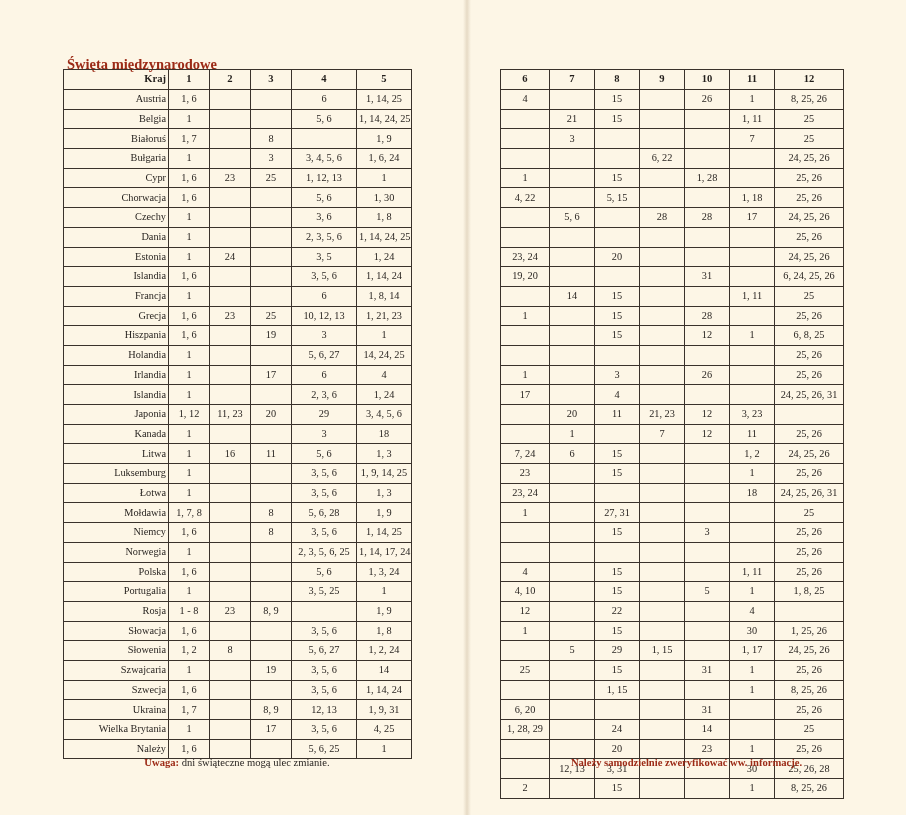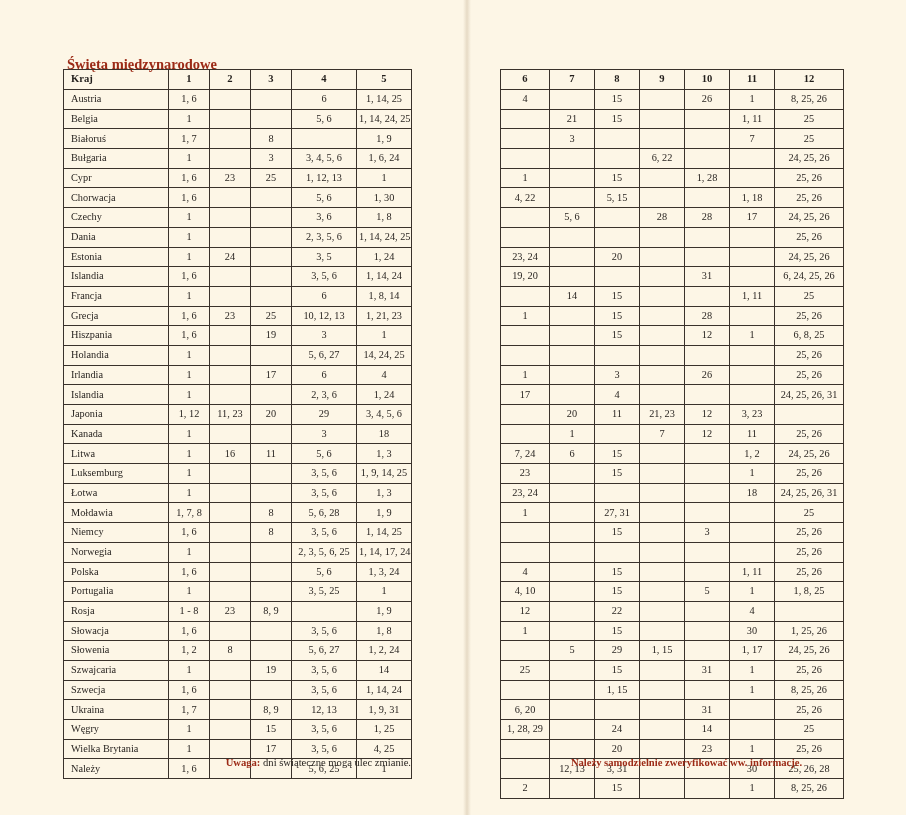--- a/index.html
+++ b/index.html
@@ -51,32 +51,32 @@
   }
   thead th{
     font-weight:bold;
     font-size:10.6px;
     height:19px;
   }
   .tbl-left{
     position:absolute;left:63px;top:69px;width:348px;
   }
   .tbl-left td.country,.tbl-left th.country{
-    text-align:left;
+    text-align:right;
     padding-left:7px;
   }
   .tbl-right{
     position:absolute;left:500px;top:69px;width:343px;
   }
   .note{
     position:absolute;
     font-size:10.6px;
   }
   .note-left{
-    left:63px;top:757px;width:348px;text-align:right;
+    left:63px;top:757px;width:348px;text-align:center;
   }
   .note-right{
     left:500px;top:757px;width:343px;text-align:center;padding-left:15px;
   }
   .note-red{color:#9c2a16;font-weight:bold;}
 </style>
 </head>
 <body>
 
 <div class="page">
@@ -357,28 +357,20 @@
       </tr>
       <tr>
         <td class="country">Ukraina</td>
         <td>1, 7</td>
         <td></td>
         <td>8, 9</td>
         <td>12, 13</td>
         <td>1, 9, 31</td>
       </tr>
       <tr>
-        <td class="country">Węgry</td>
-        <td>1</td>
-        <td></td>
-        <td>15</td>
-        <td>3, 5, 6</td>
-        <td>1, 25</td>
-      </tr>
-      <tr>
         <td class="country">Wielka Brytania</td>
         <td>1</td>
         <td></td>
         <td>17</td>
         <td>3, 5, 6</td>
         <td>4, 25</td>
       </tr>
       <tr>
         <td class="country">Należy</td>
         <td>1, 6</td>

